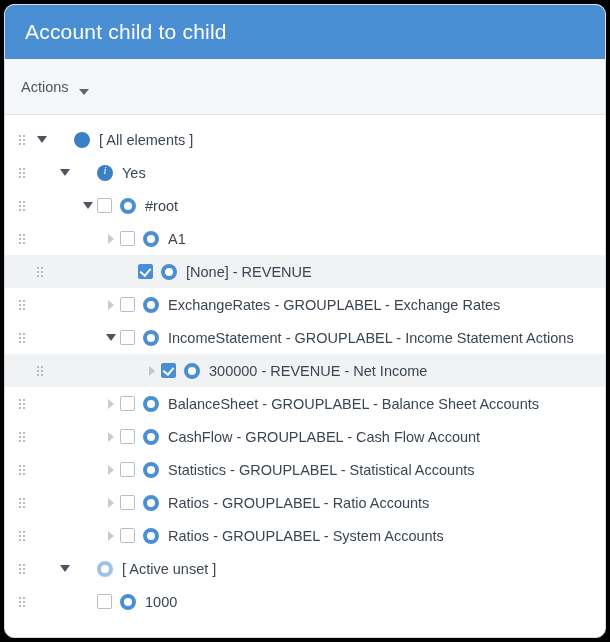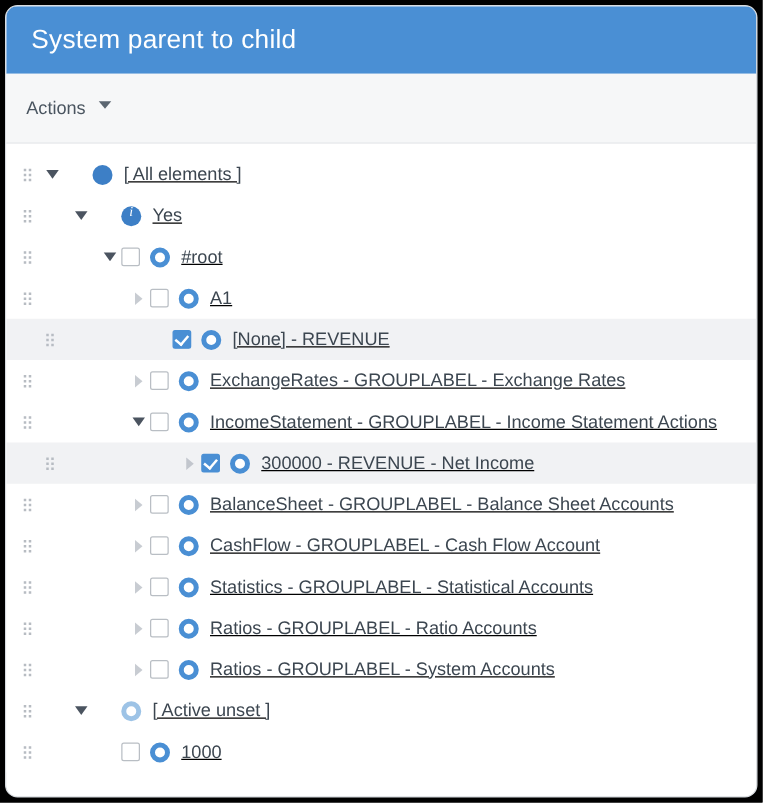--- a/index.html
+++ b/index.html
@@ -42,39 +42,38 @@
     height: 56px;
     background: #f6f7f8;
     border-bottom: 1px solid #e2e5e8;
     display: flex;
     align-items: center;
     padding: 0 16px;
     box-sizing: border-box;
   }
   .actions-menu {
     display: flex;
-    align-items: flex-start;
+    align-items: flex-end;
     gap: 10px;
     color: #4a5560;
     font-size: 14.5px;
     cursor: pointer;
   }
   .caret-down {
     width: 0;
     height: 0;
     border-left: 5px solid transparent;
     border-right: 5px solid transparent;
     border-top: 6px solid #5a6570;
     display: inline-block;
     margin-top: 2px;
   }
   .tree {
     background: #ffffff;
     padding: 8px 0 0 0;
-    text-decoration: underline;
   }
   .row {
     display: flex;
     align-items: center;
     height: 33px;
     position: relative;
     box-sizing: border-box;
     padding-left: 10px;
   }
   .row.selected {
@@ -211,21 +210,21 @@
     color: #3c4650;
     white-space: nowrap;
   }
 </style>
 </head>
 <body>
 
 <div class="window">
 
   <div class="titlebar">
-    <span class="title">System parent to child</span>
+    <span class="title">Account child to child</span>
   </div>
 
   <div class="toolbar">
     <div class="actions-menu">
       <span>Actions</span>
       <span class="caret-down"></span>
     </div>
   </div>
 
   <div class="tree" id="tree">

